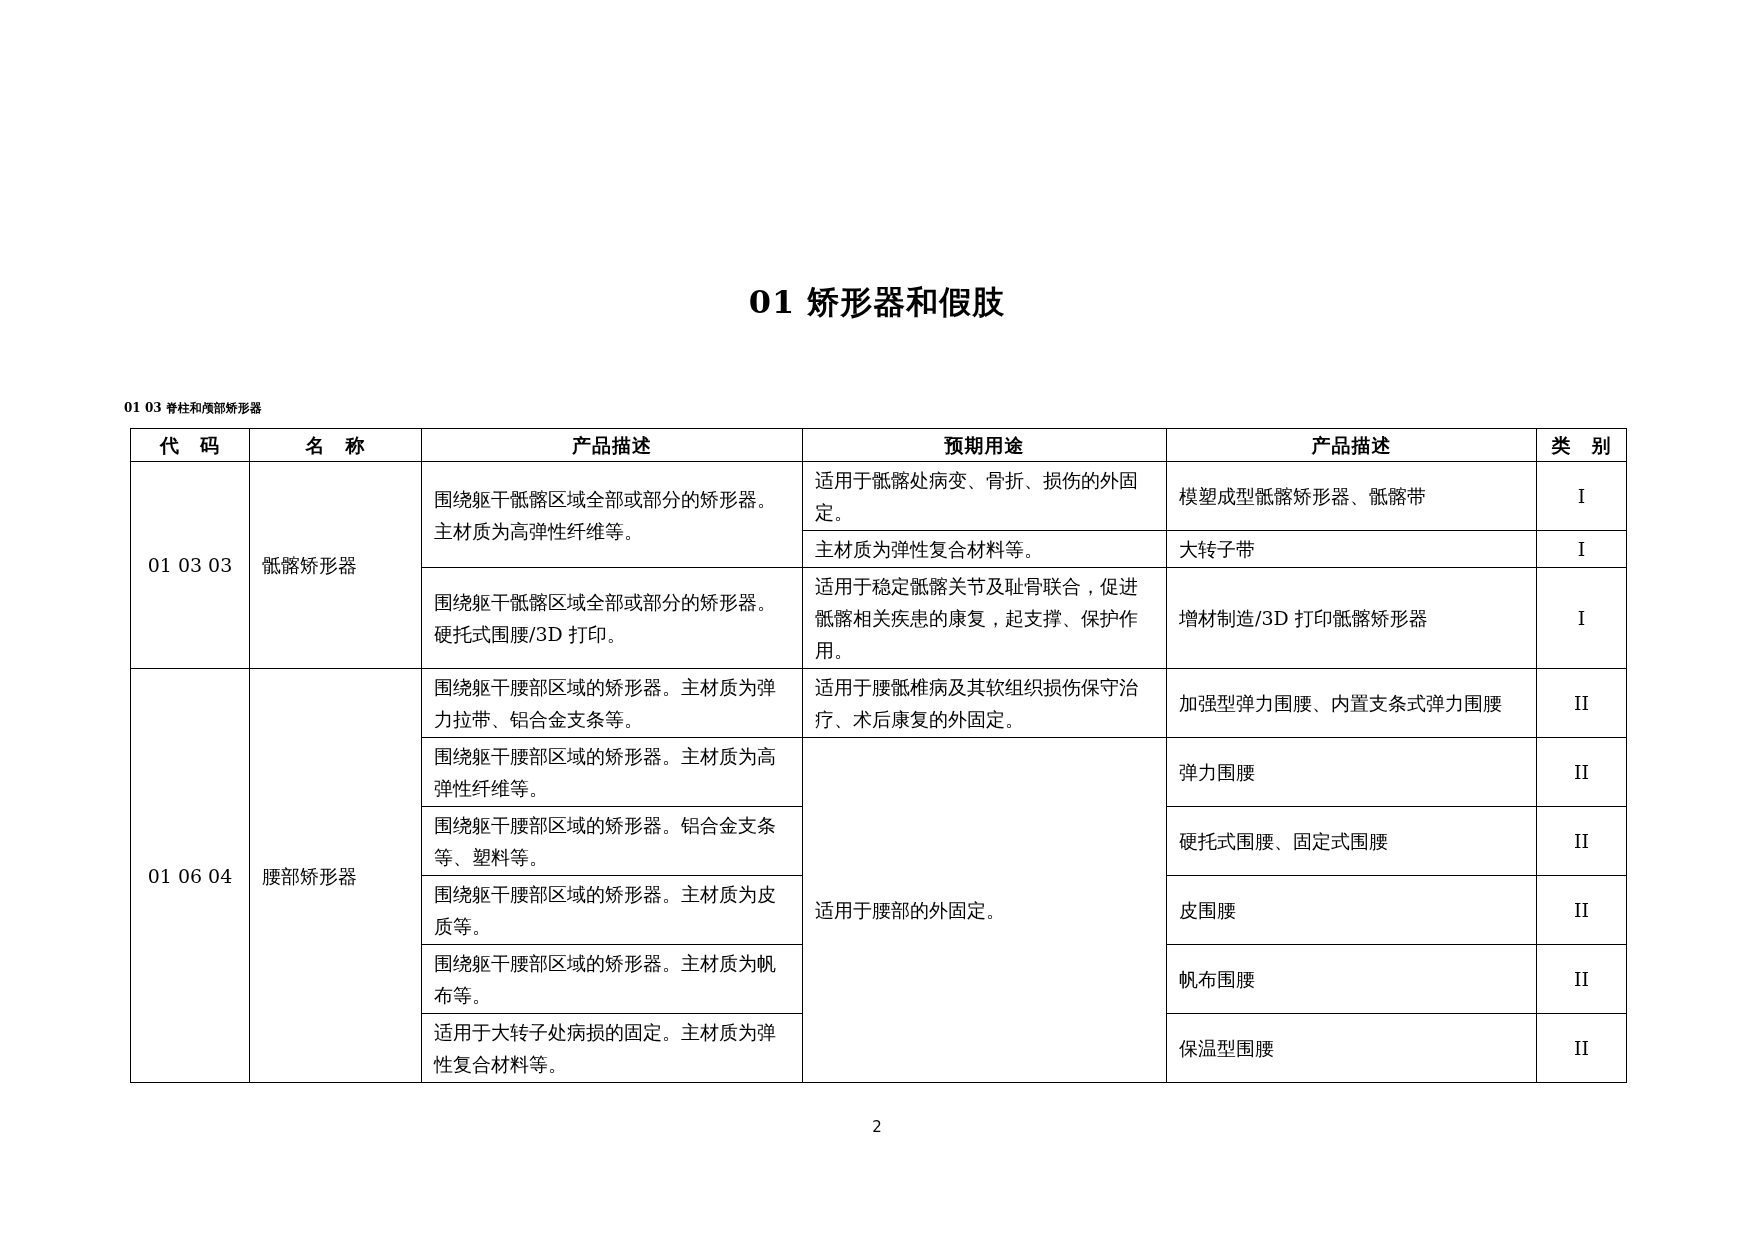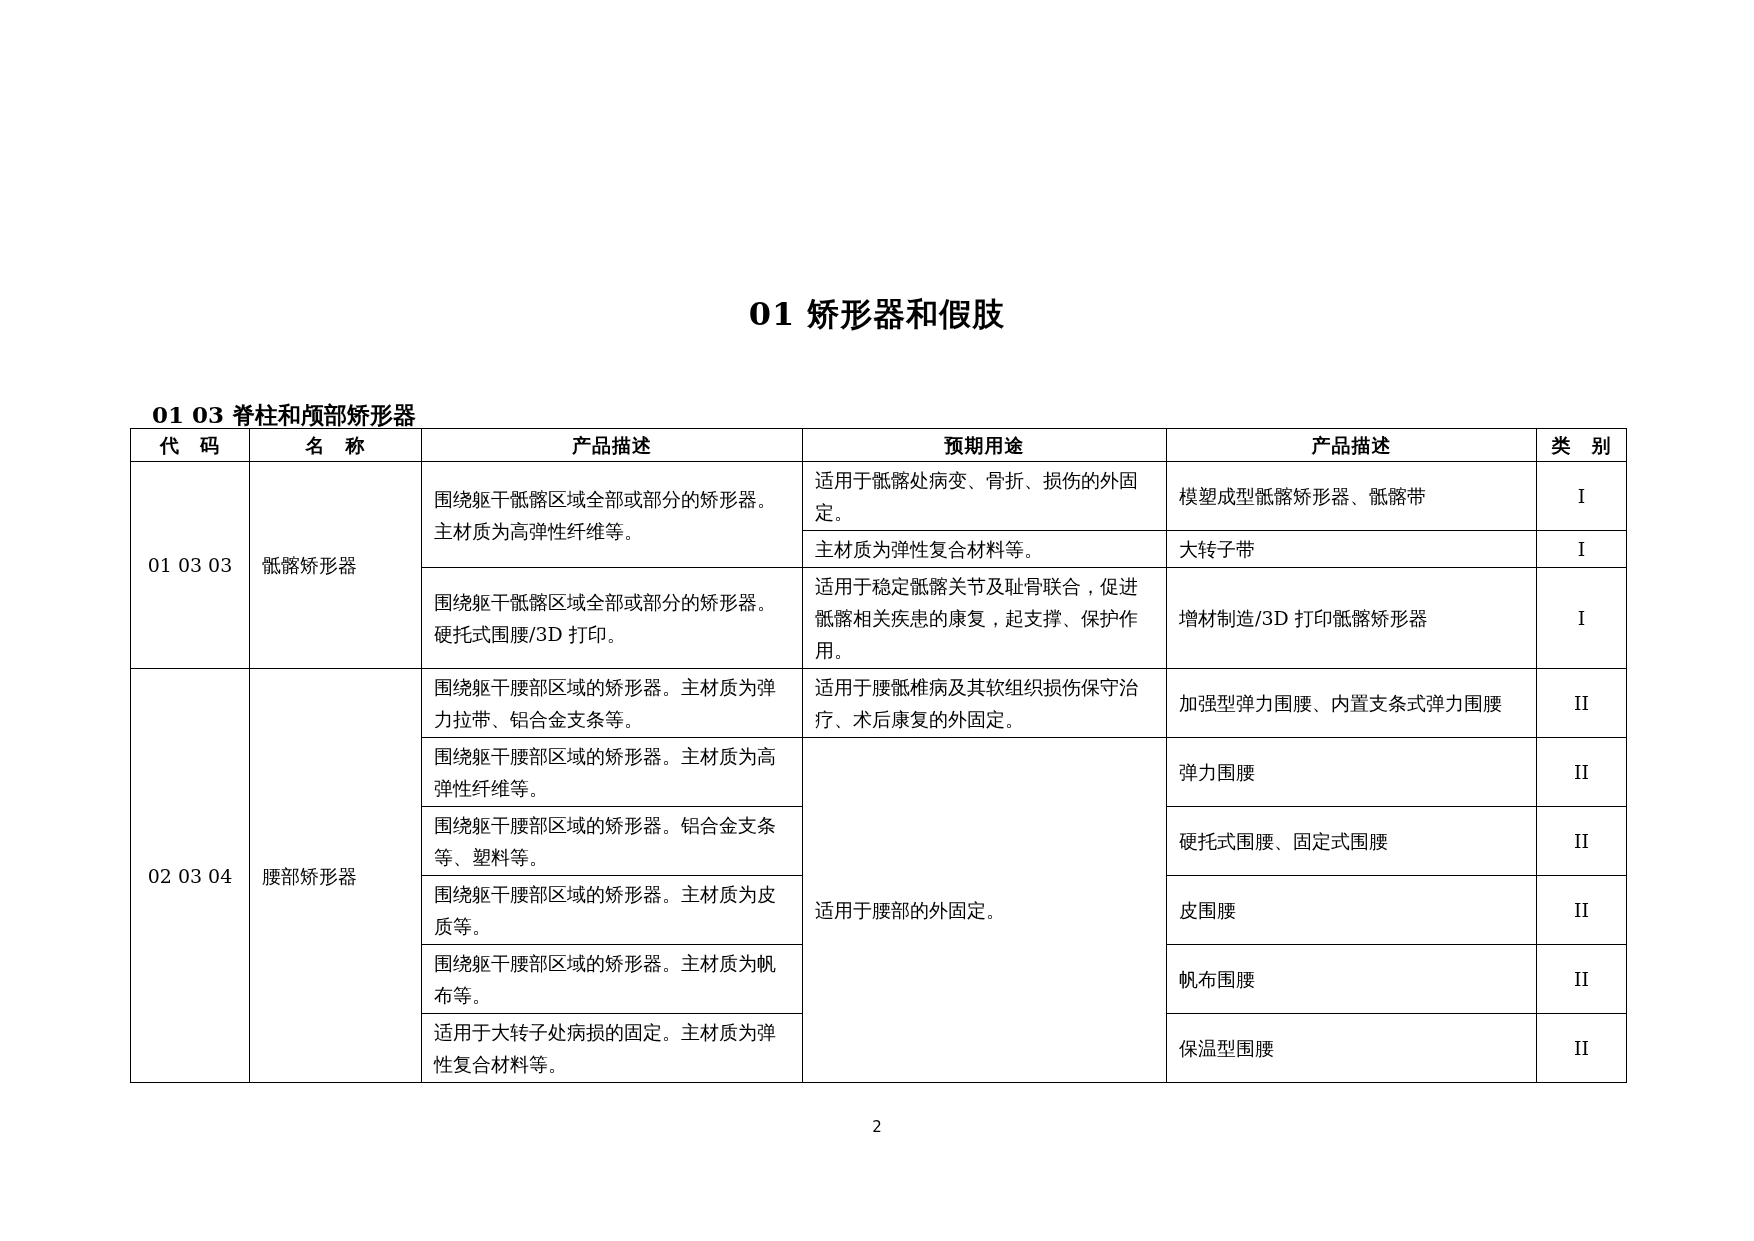--- a/index.html
+++ b/index.html
@@ -10,33 +10,33 @@
     body {
       width: 1754px;
       height: 1241px;
       position: relative;
       overflow: hidden;
       font-family: "DejaVu Serif", "Liberation Serif", serif;
       color: #000;
     }
     .page-title {
       position: absolute;
-      top: 293px;
+      top: 281px;
       left: 0;
       width: 1754px;
       text-align: center;
       font-size: 32px;
       font-weight: bold;
       letter-spacing: 1px;
     }
     .section-title {
       position: absolute;
       top: 400px;
-      left: 152px;
-      font-size: 23px;
+      left: 124px;
+      font-size: 12px;
       font-weight: bold;
     }
     table.catalog {
       position: absolute;
       top: 428px;
       left: 130px;
       width: 1496px;
       border-collapse: collapse;
       table-layout: fixed;
       font-size: 19px;
@@ -107,21 +107,21 @@
       <td class="center">I</td>
     </tr>
     <tr style="height:99px">
       <td class="left">围绕躯干骶髂区域全部或部分的矫形器。硬托式围腰/3D 打印。</td>
       <td class="left">适用于稳定骶髂关节及耻骨联合，促进骶髂相关疾患的康复，起支撑、保护作用。</td>
       <td class="left">增材制造/3D 打印骶髂矫形器</td>
       <td class="center">I</td>
     </tr>
 
     <tr style="height:66px">
-      <td class="center" rowspan="6">02 03 04</td>
+      <td class="center" rowspan="6">01 06 04</td>
       <td class="left" rowspan="6">腰部矫形器</td>
       <td class="left">围绕躯干腰部区域的矫形器。主材质为弹力拉带、铝合金支条等。</td>
       <td class="left">适用于腰骶椎病及其软组织损伤保守治疗、术后康复的外固定。</td>
       <td class="left">加强型弹力围腰、内置支条式弹力围腰</td>
       <td class="center">II</td>
     </tr>
     <tr style="height:66px">
       <td class="left">围绕躯干腰部区域的矫形器。主材质为高弹性纤维等。</td>
       <td class="left" rowspan="5">适用于腰部的外固定。</td>
       <td class="left">弹力围腰</td>

